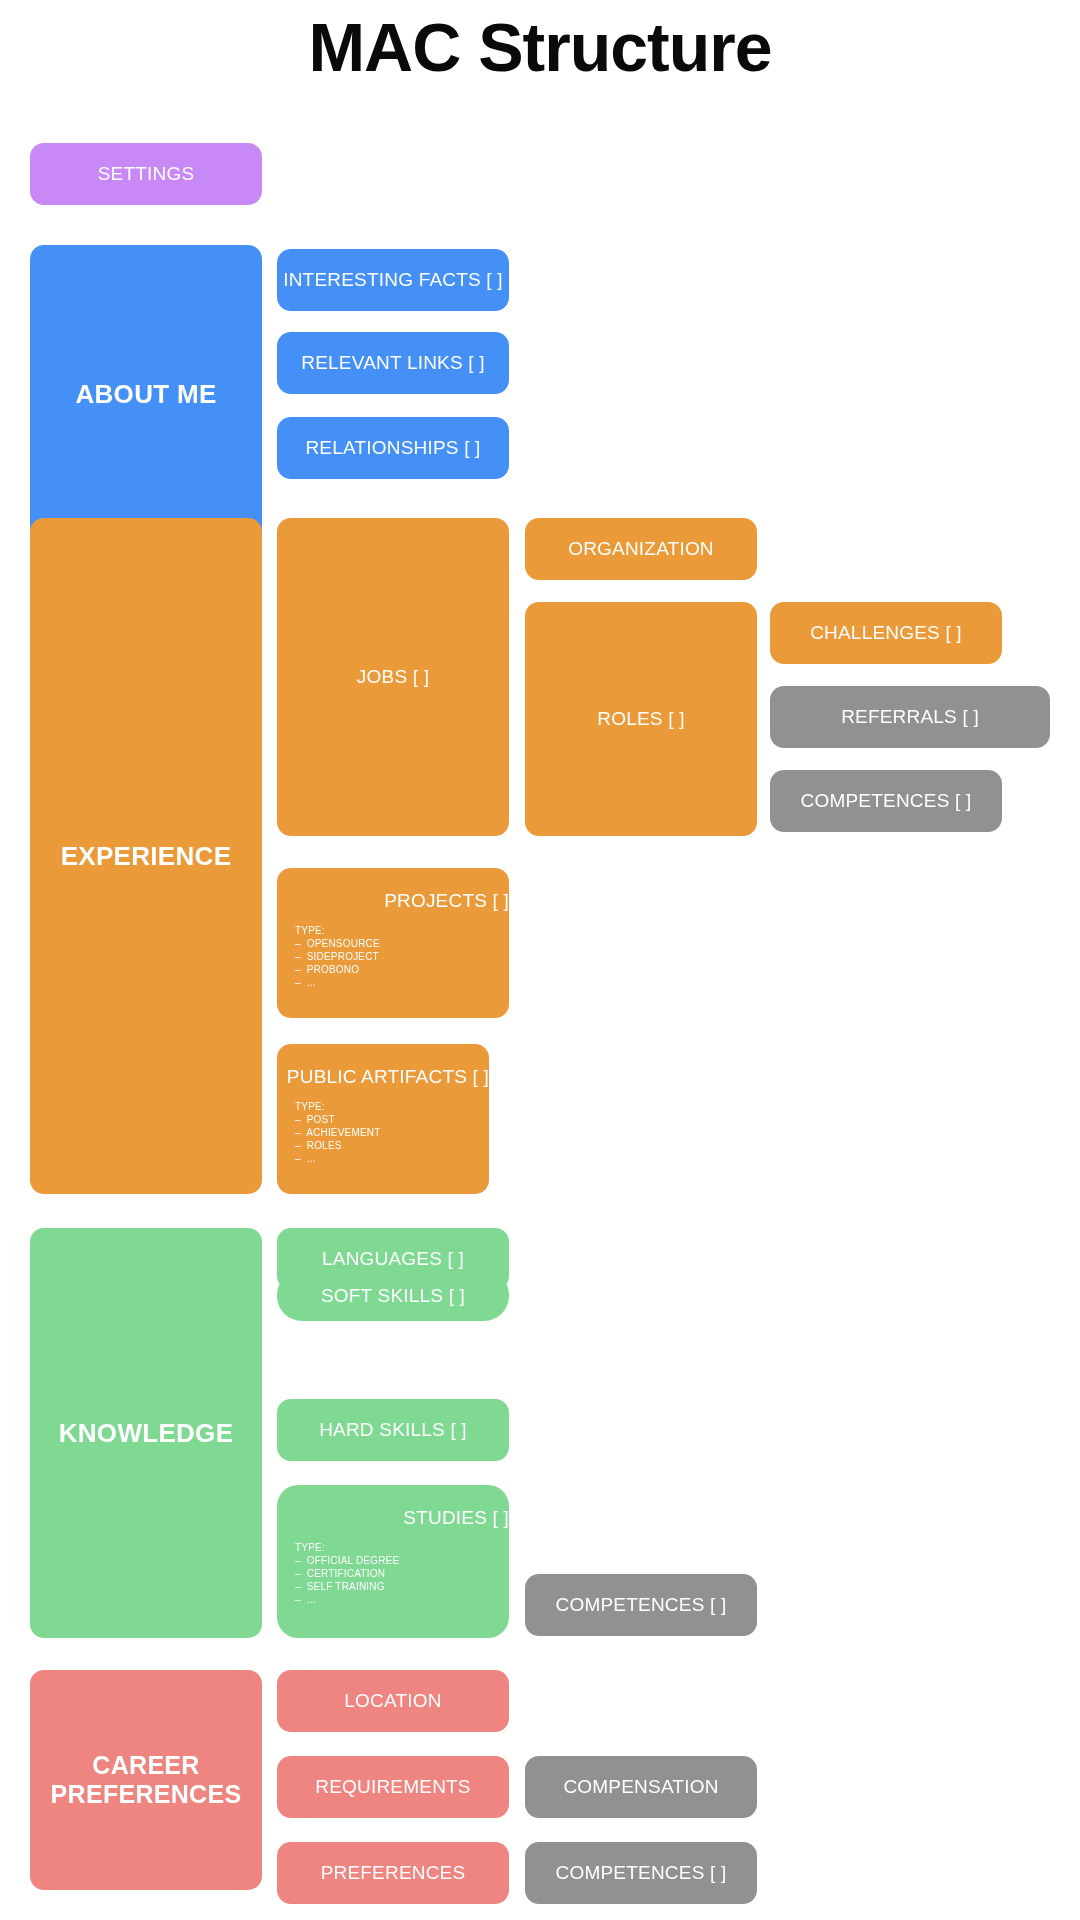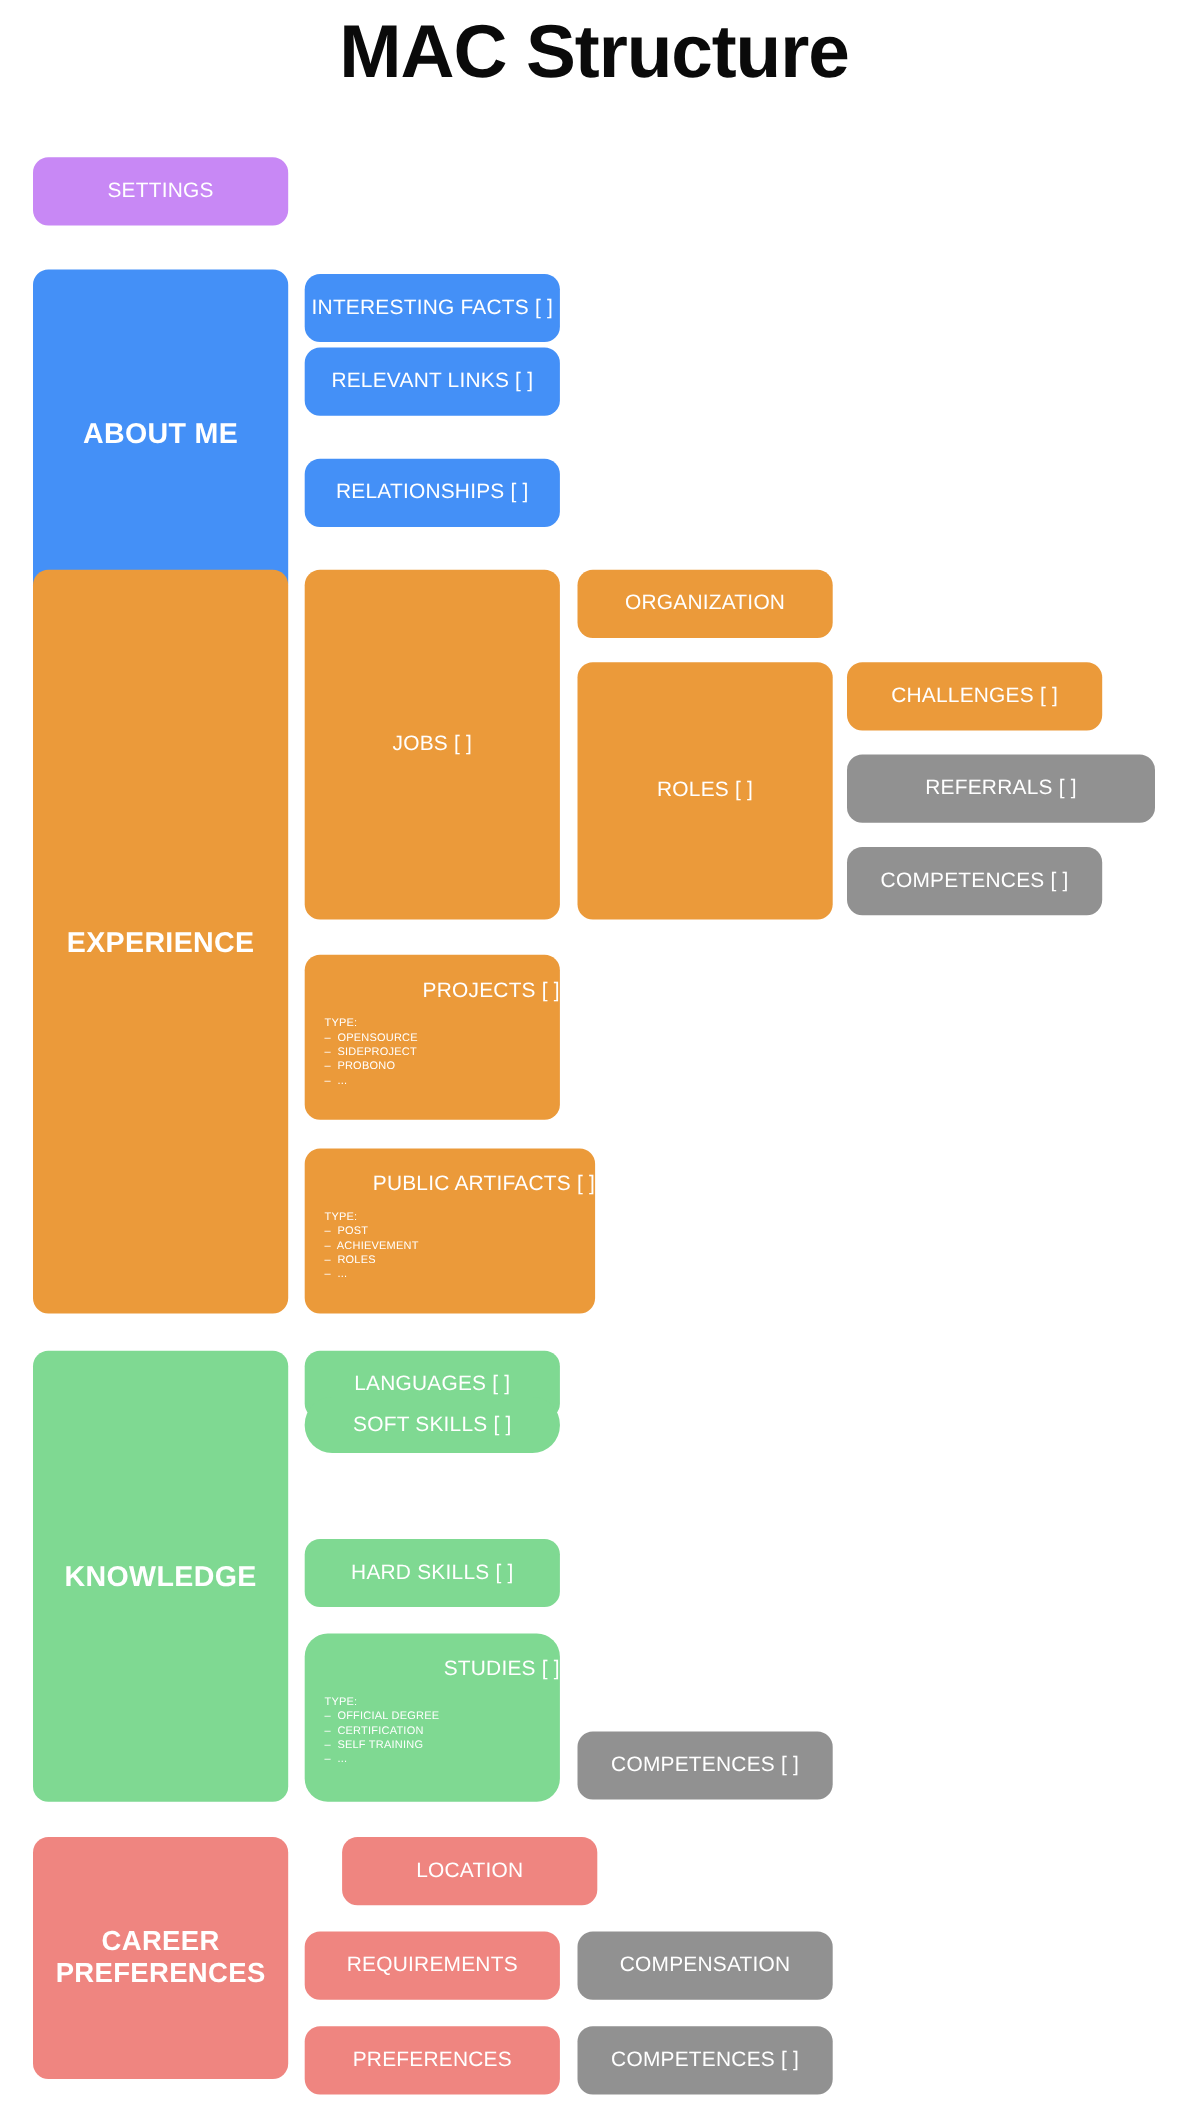--- a/index.html
+++ b/index.html
@@ -103,21 +103,21 @@
   <div class="node leaf cat c-purple" style="left:30px; top:143px; width:232px; height:62px;">
     <span>SETTINGS</span>
   </div>
 
   <div class="node cat c-blue" style="left:30px; top:245px; width:232px; height:299px;">
     <span>ABOUT ME</span>
   </div>
   <div class="node leaf c-blue" style="left:277px; top:249px; width:232px; height:62px;">
     <span>INTERESTING FACTS [ ]</span>
   </div>
-  <div class="node leaf c-blue" style="left:277px; top:316px; width:232px; height:62px;">
+  <div class="node leaf c-blue" style="left:277px; top:332px; width:232px; height:62px;">
     <span>RELEVANT LINKS [ ]</span>
   </div>
   <div class="node leaf c-blue" style="left:277px; top:417px; width:232px; height:62px;">
     <span>RELATIONSHIPS [ ]</span>
   </div>
 
   <div class="node cat c-orange" style="left:30px; top:518px; width:232px; height:676px;">
     <span>EXPERIENCE</span>
   </div>
 
@@ -147,21 +147,21 @@
     <span class="hdr">PROJECTS [ ]</span>
     <span class="typelist">
       <span class="tl-label">TYPE:</span>
       <span class="tl-item">–  OPENSOURCE</span>
       <span class="tl-item">–  SIDEPROJECT</span>
       <span class="tl-item">–  PROBONO</span>
       <span class="tl-item">–  ...</span>
     </span>
   </div>
 
-  <div class="node typed c-orange" style="left:277px; top:1044px; width:264px; height:150px;">
+  <div class="node typed c-orange" style="left:277px; top:1044px; width:212px; height:150px;">
     <span class="hdr">PUBLIC ARTIFACTS [ ]</span>
     <span class="typelist">
       <span class="tl-label">TYPE:</span>
       <span class="tl-item">–  POST</span>
       <span class="tl-item">–  ACHIEVEMENT</span>
       <span class="tl-item">–  ROLES</span>
       <span class="tl-item">–  ...</span>
     </span>
   </div>
 
@@ -194,21 +194,21 @@
     <span>COMPETENCES [ ]</span>
   </div>
 
   <div class="node cat small c-red" style="left:30px; top:1670px; width:232px; height:220px;">
     <span>
       <span>CAREER</span><br>
       <span>PREFERENCES</span>
     </span>
   </div>
 
-  <div class="node leaf c-red" style="left:277px; top:1670px; width:232px; height:62px;margin-left:34px;">
+  <div class="node leaf c-red" style="left:277px; top:1670px; width:232px; height:62px;">
     <span>LOCATION</span>
   </div>
   <div class="node leaf c-red" style="left:277px; top:1756px; width:232px; height:62px;">
     <span>REQUIREMENTS</span>
   </div>
   <div class="node leaf c-red" style="left:277px; top:1842px; width:232px; height:62px;">
     <span>PREFERENCES</span>
   </div>
 
   <div class="node leaf c-gray" style="left:525px; top:1756px; width:232px; height:62px;">

